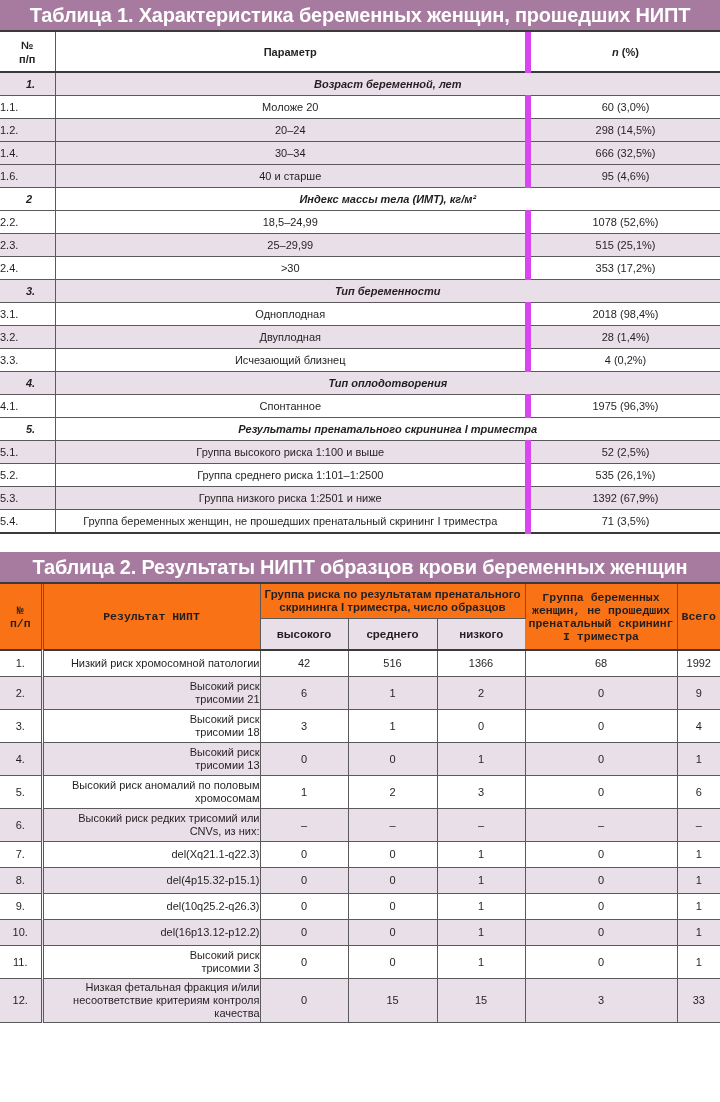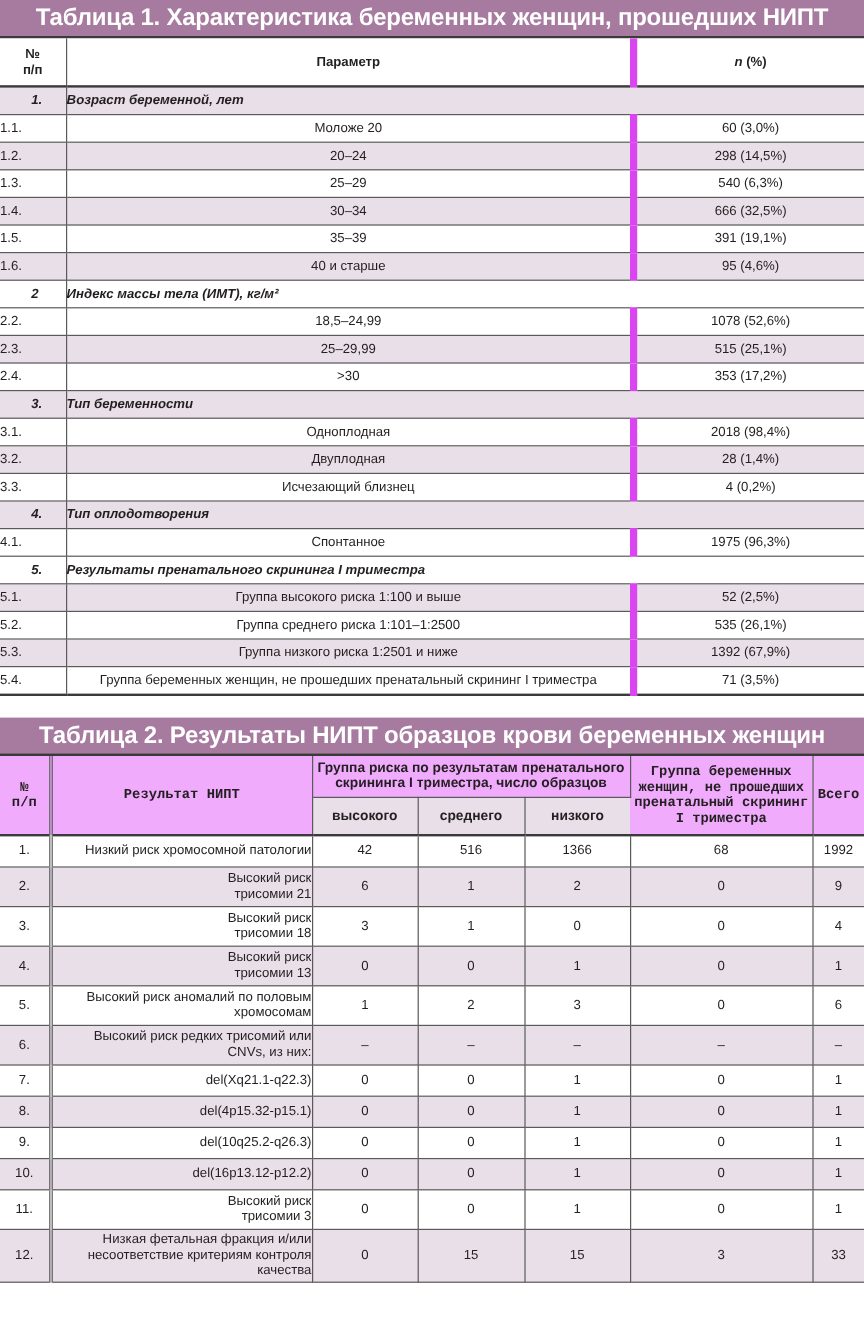--- a/index.html
+++ b/index.html
@@ -12,33 +12,33 @@
 
   
   #t1 td { border-bottom: 1px solid #5a5a5a; height: 22px; vertical-align: middle; }
   #t1 td.num { text-align: left; padding-right: 3px; border-right: 1px solid #5a5a5a; }
   #t1 td.param { text-align: center; border-right: 6px solid #d946ef; }
   #t1 td.val { text-align: center; }
   #t1 .hdr td { height: 39px; font-weight: bold; background: #ffffff; border-bottom: 2px solid #3a3a3a; }
   #t1 .hdr td.num { text-align: center; padding-right: 0; line-height: 14px; }
   #t1 .sect td { font-weight: bold; font-style: italic; }
   #t1 .sect td.num { text-align: left; padding-left: 26px; padding-right: 0; }
-  #t1 .sect td.sect-title { text-align: left; }
+  #t1 .sect td.sect-title { text-align: center; }
   #t1 tr.last td { border-bottom: 2px solid #3a3a3a; }
   .alt td { background: #e9dfe9; }
   .alt-w td { background: #ffffff; }
 
   .gap { height: 18px; }
 
   
   #t2 td { border-bottom: 1px solid #5a5a5a; border-right: 1px solid #5a5a5a; vertical-align: middle; text-align: center; line-height: 13px; }
   #t2 td:last-child { border-right: none; }
   #t2 td.num2 { border-right: 3px double #5a5a5a; }
   #t2 td.res { text-align: right; padding-left: 3px; }
-  #t2 .h td { font-weight: bold; background: #f0abfc; font-size: 11.5px; }
+  #t2 .h td { font-weight: bold; background: #f97316; font-size: 11.5px; }
   #t2 .h td.sub { background: #e9dfe9; height: 30px; border-bottom: 2px solid #3a3a3a; }
   #t2 .h td.tall { border-bottom: 2px solid #3a3a3a; font-family: Liberation Mono, monospace; }
   #t2 .h td.grp { height: 34px; }
   #t2 tr.r1 td { height: 25px; }
   #t2 tr.r2 td { height: 32px; }
   #t2 tr.r3 td { height: 43px; }
 </style>
 </head>
 <body>
 
@@ -65,34 +65,24 @@
       <tr class="alt-w">
         <td class="num">1.1.</td>
         <td class="param">Моложе 20</td>
         <td class="val">60 (3,0%)</td>
       </tr>
       <tr class="alt">
         <td class="num">1.2.</td>
         <td class="param">20–24</td>
         <td class="val">298 (14,5%)</td>
       </tr>
-      <tr class="alt-w">
-        <td class="num">1.3.</td>
-        <td class="param">25–29</td>
-        <td class="val">540 (6,3%)</td>
-      </tr>
       <tr class="alt">
         <td class="num">1.4.</td>
         <td class="param">30–34</td>
         <td class="val">666 (32,5%)</td>
-      </tr>
-      <tr class="alt-w">
-        <td class="num">1.5.</td>
-        <td class="param">35–39</td>
-        <td class="val">391 (19,1%)</td>
       </tr>
       <tr class="alt">
         <td class="num">1.6.</td>
         <td class="param">40 и старше</td>
         <td class="val">95 (4,6%)</td>
       </tr>
       <tr class="sect alt-w">
         <td class="num">2</td>
         <td class="sect-title" colspan="2">Индекс массы тела (ИМТ), кг/м²</td>
       </tr>

